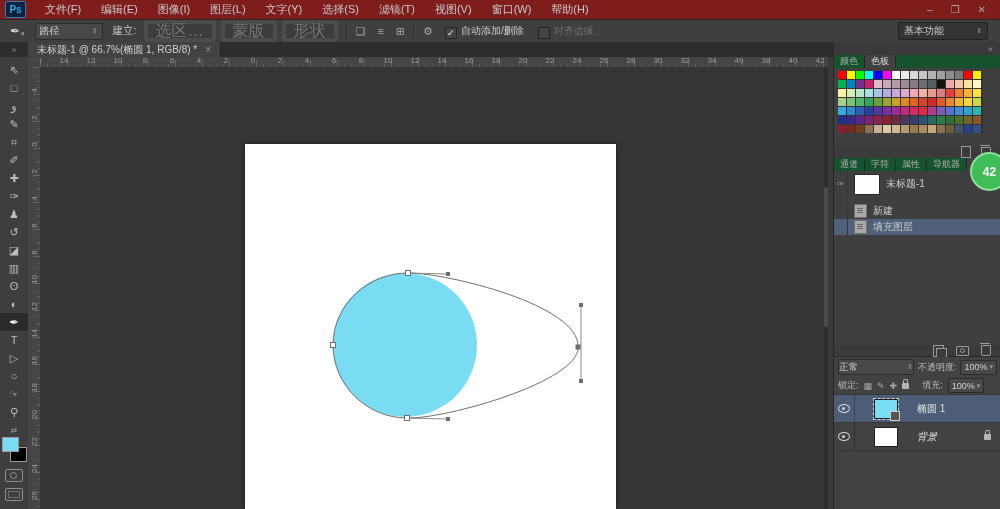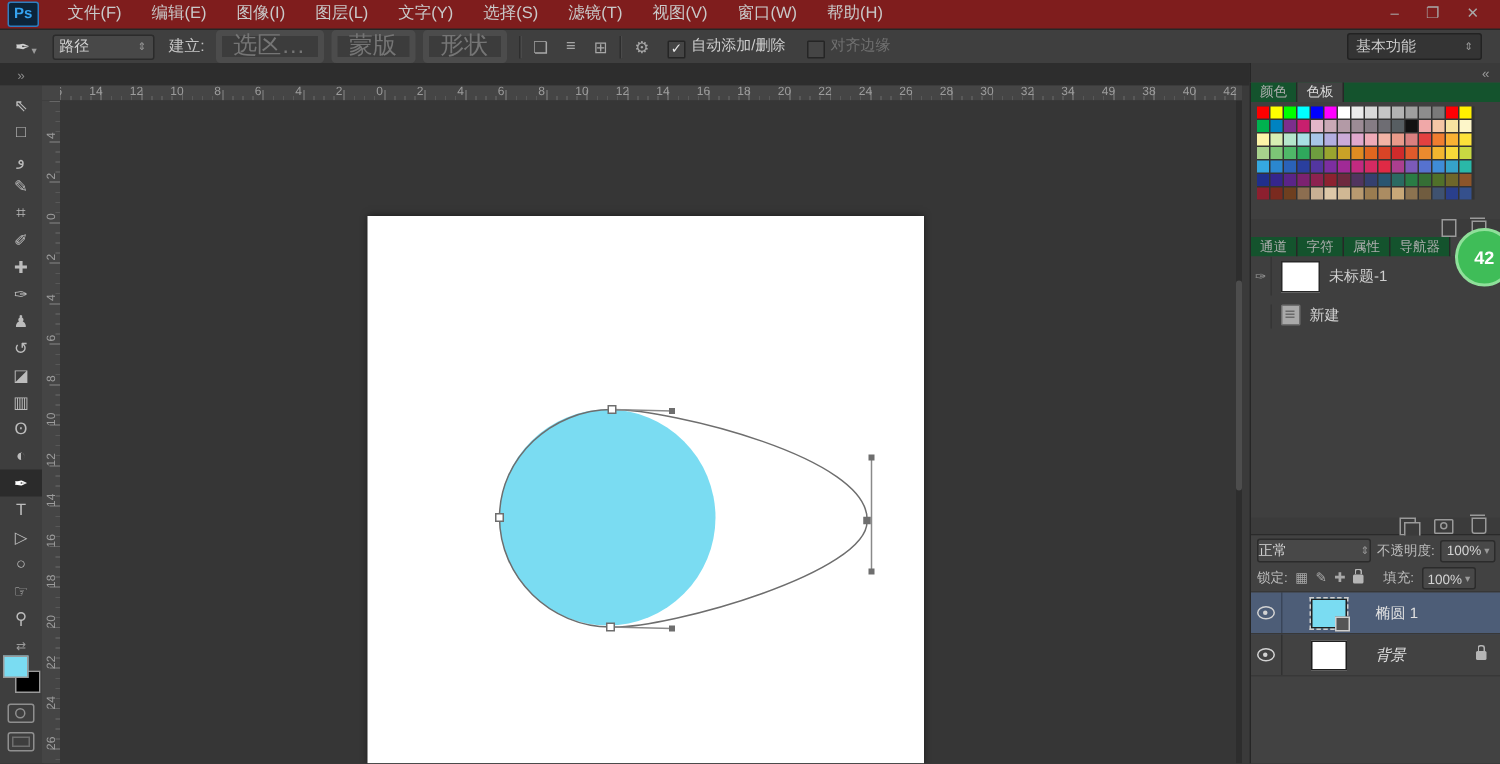--- a/index.html
+++ b/index.html
@@ -94,21 +94,21 @@
   .i-newstate{width:9px;height:10px;border:1px solid #9a9a9a;position:relative}
   .i-newstate::after{content:'';position:absolute;left:2px;top:2px;width:9px;height:10px;background:#3b3b3b;border:1px solid #9a9a9a}
 
   #history-section{position:absolute;left:0;top:103px;width:167px;height:199px}
   #history-list{position:absolute;left:0;top:13px;width:167px;height:174px;background:#3f3f3f;overflow:hidden}
   #snapshot-row{display:flex;align-items:center;height:26px;gap:6px}
   .hwell{width:13px;height:100%;border-right:1px solid #353535;flex:none}
   #snapshot-thumb{width:24px;height:19px;background:#ffffff;border:1px solid #282828;flex:none}
   .hlabel{font-size:10px;color:#cfcfcf;white-space:nowrap}
   #history-items{margin-top:6px}
-  .hrow{display:flex;height:16px;gap:6px}
+  .hrow{display:flex;align-items:center;height:16px;gap:6px}
   .hrow.selected{background:#50607a}
   .hdoc{width:11px;height:12px;background:#a9a9a9;border:1px solid #707070;border-radius:1px;flex:none;position:relative}
   .hdoc::after{content:'';position:absolute;left:2px;top:3px;width:6px;height:1px;background:#6a6a6a;box-shadow:0 2px 0 #6a6a6a,0 4px 0 #6a6a6a}
   #history-bottombar{position:absolute;left:0;top:187px;width:167px;height:12px;background:#3b3b3b;border-bottom:1px solid #2a2a2a;display:flex;justify-content:flex-end;align-items:center;gap:12px;padding-right:10px;box-sizing:border-box}
 
   #layers-section{position:absolute;left:0;top:302px;width:167px;height:152px;background:#424242}
   #blend-row{display:flex;align-items:center;height:20px;padding:0 4px;gap:4px}
   #blend-select{width:74px;height:14px;background:#484848;border:1px solid #2b2b2b;border-radius:2px;display:flex;align-items:center;justify-content:space-between;padding:0 0;font-size:9.5px;color:#d4d4d4}
   .mini-label{font-size:9px;color:#bdbdbd;white-space:nowrap}
   .val-box{height:13px;background:#484848;border:1px solid #2b2b2b;border-radius:2px;display:flex;align-items:center;gap:2px;padding:0 3px;font-size:9px;color:#d4d4d4}
@@ -180,20 +180,24 @@
   <span style="margin-left:12px"><span class="checkbox">✓</span><span style="font-size:10px">自动添加/删除</span></span>
   <span style="margin-left:14px" class="dim"><span class="checkbox empty">✓</span><span style="font-size:10px">对齐边缘</span></span>
   <div id="workspace-box">
     <span>基本功能</span>
     <span style="font-size:7px;color:#9a9a9a">⇕</span>
   </div>
 </div>
 
 <div class="abs" id="tabrow">
   <div id="toolbar-collapse">»</div>
+  <div id="doc-tab">
+    <span id="doc-tab-title">未标题-1 @ 66.7%(椭圆 1, RGB/8) *</span>
+    <span id="doc-tab-close">×</span>
+  </div>
 </div>
 
 <div class="abs" id="panelheader">
   <span id="panel-collapse">«</span>
 </div>
 
 <div class="abs" id="leftbar">
   <div id="tools" style="padding-top:4px">
       <div class="tool">⇖</div>
       <div class="tool">□</div>
@@ -449,20 +453,25 @@
         <span class="hwell" style="display:flex;align-items:center;justify-content:center;color:#9a9a9a;font-size:9px">✑</span>
         <span id="snapshot-thumb"></span>
         <span class="hlabel">未标题-1</span>
       </div>
       <div id="history-items">
           <div class="hrow">
             <span class="hwell"></span>
             <span class="hdoc"></span>
             <span class="hlabel">新建</span>
           </div>
+          <div class="hrow selected">
+            <span class="hwell"></span>
+            <span class="hdoc"></span>
+            <span class="hlabel">填充图层</span>
+          </div>
         </div>
     </div>
     <div id="history-bottombar">
       <span class="i-newstate"></span>
       <span class="i-camera"></span>
       <span class="i-trash"></span>
     </div>
   </div>
 
   <div id="layers-section">

